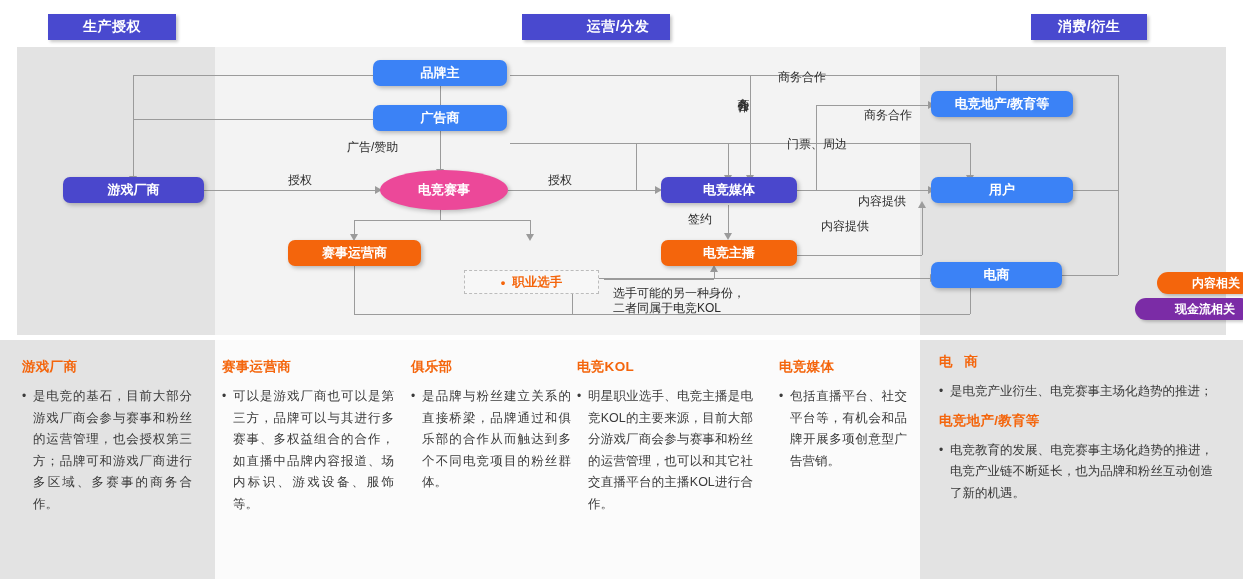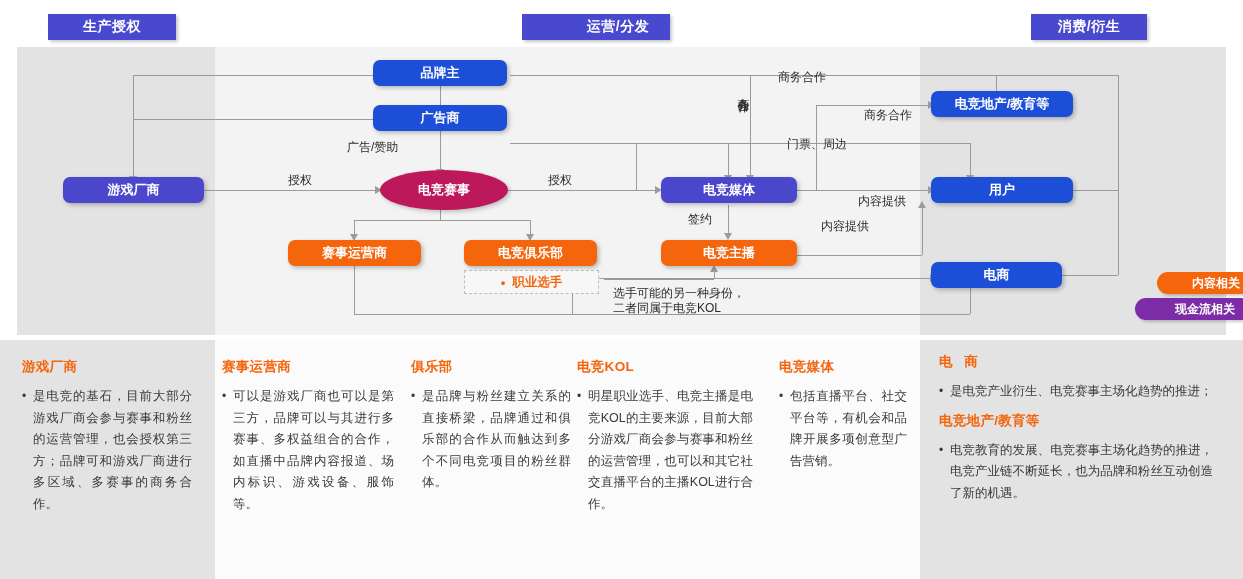--- a/index.html
+++ b/index.html
@@ -38,25 +38,25 @@
     position:absolute;
     display:flex;align-items:center;justify-content:center;
     color:#ffffff;
     font-size:13px;
     font-weight:bold;
     border-radius:7px;
     box-shadow:2px 2px 4px rgba(0,0,0,.25);
     z-index:6;
     white-space:nowrap;
   }
-  .node-purple{background:#1d4ed8;}
+  .node-purple{background:#3b82f6;}
   .node-blue{background:#4a47cc;}
   .node-orange{background:#f4650c;}
   .node-ellipse{
-    background:#be185d;
+    background:#ec4899;
     border-radius:50%;
     box-shadow:2px 2px 4px rgba(0,0,0,.22);
   }
   .node-dashed{
     position:absolute;
     border:1px dashed #bcbcbc;
     background:#f7f7f7;
     color:#f4650c;
     font-size:12.5px;
     font-weight:bold;
@@ -248,23 +248,20 @@
   </div>
 
   <div class="node node-ellipse" style="left:380px;top:170px;width:128px;height:40px;display:flex;align-items:center;justify-content:center;color:#fff;font-size:13px;font-weight:bold;z-index:6;">
     <span>电竞赛事</span>
   </div>
 
   <div class="node node-orange" style="left:288px;top:240px;width:133px;height:26px;">
     <span>赛事运营商</span>
   </div>
 
-  <div class="node node-orange" style="left:464px;top:240px;width:133px;height:26px;">
-    <span>电竞俱乐部</span>
-  </div>
 
   <div class="node-dashed" style="left:464px;top:270px;width:133px;height:22px;">
     <span class="bullet">•</span>
     <span>职业选手</span>
   </div>
 
   <div class="node node-blue" style="left:661px;top:177px;width:136px;height:26px;">
     <span>电竞媒体</span>
   </div>
 

